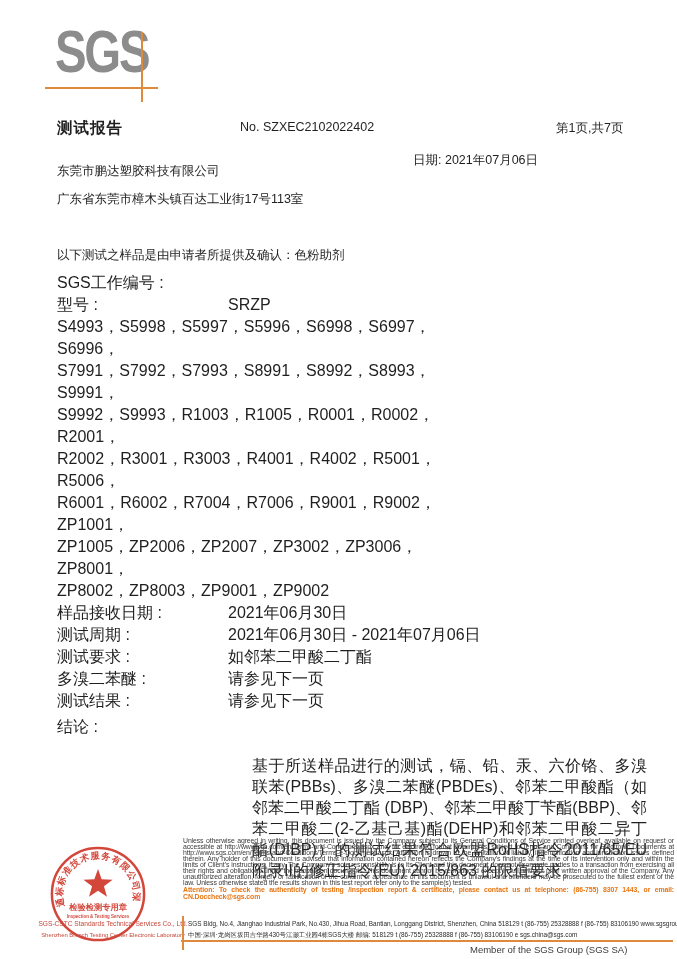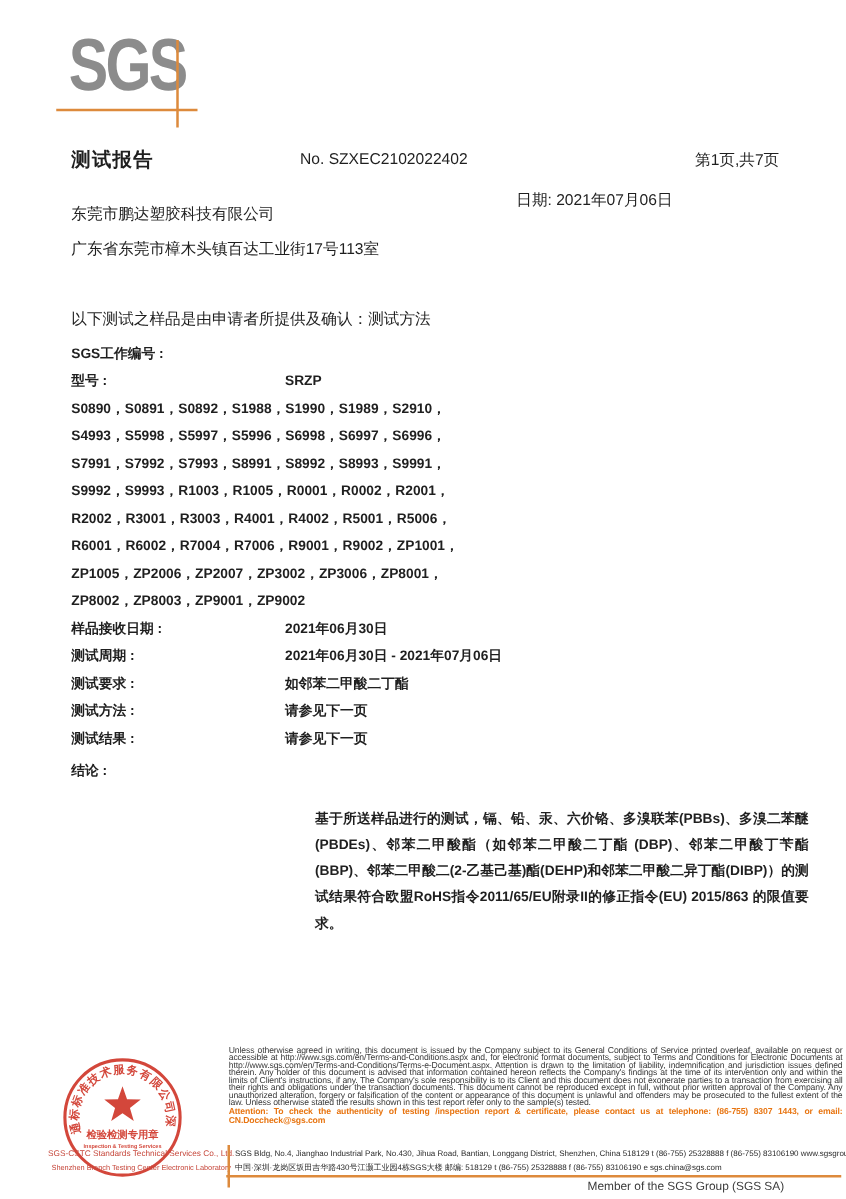--- a/index.html
+++ b/index.html
@@ -27,21 +27,21 @@
   .header-date{position:absolute;left:356px;top:0;margin-top:32px;}
   .header-page{position:absolute;left:499px;top:0;}
 
   
   .applicant{left:57px;top:157px;width:560px;font-size:12.5px;line-height:28px;}
 
   
   .statement{left:57px;top:247px;width:580px;font-size:12.5px;}
 
   
-  .fields{left:57px;top:272px;width:590px;font-size:11px;font-weight:bold;}
+  .fields{left:57px;top:272px;width:590px;font-size:16px;}
   .field-row{display:flex;align-items:flex-start;}
   .field-label{width:171px;flex:0 0 171px;line-height:22px;}
   .field-value{flex:1;line-height:22px;max-width:412px;}
   .field-value .code-line{display:block;line-height:22px;}
   .conclusion-row{margin-top:4px;gap:24px;}
   .conclusion-row .field-value{line-height:21px;text-align:justify;margin-top:39px;}
 
   
   .stamp-wrap{left:40px;top:843px;width:140px;height:112px;}
   .stamp-svg{position:absolute;left:10px;top:3px;width:96px;height:96px;opacity:0.92;}
@@ -78,36 +78,35 @@
   <span class="header-no">No. SZXEC2102022402</span>
   <span class="header-date">日期: 2021年07月06日</span>
   <span class="header-page">第1页,共7页</span>
 </div>
 
 <div class="abs applicant">
   <div>东莞市鹏达塑胶科技有限公司</div>
   <div>广东省东莞市樟木头镇百达工业街17号113室</div>
 </div>
 
-<div class="abs statement">以下测试之样品是由申请者所提供及确认：测试方法</div>
+<div class="abs statement">以下测试之样品是由申请者所提供及确认：色粉助剂</div>
 
 <div class="abs fields">
 
   <div class="field-row">
     <div class="field-label">SGS工作编号 :</div>
   </div>
 
   <div class="field-row">
     <div class="field-label">型号 :</div>
     <div class="field-value">SRZP</div>
   </div>
 
   <div class="field-row">
     <div class="field-value">
-      <span class="code-line">S0890，S0891，S0892，S1988，S1990，S1989，S2910，</span>
       <span class="code-line">S4993，S5998，S5997，S5996，S6998，S6997，S6996，</span>
       <span class="code-line">S7991，S7992，S7993，S8991，S8992，S8993，S9991，</span>
       <span class="code-line">S9992，S9993，R1003，R1005，R0001，R0002，R2001，</span>
       <span class="code-line">R2002，R3001，R3003，R4001，R4002，R5001，R5006，</span>
       <span class="code-line">R6001，R6002，R7004，R7006，R9001，R9002，ZP1001，</span>
       <span class="code-line">ZP1005，ZP2006，ZP2007，ZP3002，ZP3006，ZP8001，</span>
       <span class="code-line">ZP8002，ZP8003，ZP9001，ZP9002</span>
     </div>
   </div>
 
@@ -120,21 +119,21 @@
     <div class="field-label">测试周期 :</div>
     <div class="field-value">2021年06月30日 - 2021年07月06日</div>
   </div>
 
   <div class="field-row">
     <div class="field-label">测试要求 :</div>
     <div class="field-value">如邻苯二甲酸二丁酯</div>
   </div>
 
   <div class="field-row">
-    <div class="field-label">测试方法 :</div>
+    <div class="field-label">多溴二苯醚 :</div>
     <div class="field-value">请参见下一页</div>
   </div>
 
   <div class="field-row">
     <div class="field-label">测试结果 :</div>
     <div class="field-value">请参见下一页</div>
   </div>
 
   <div class="field-row conclusion-row">
     <div class="field-label">结论 :</div>

